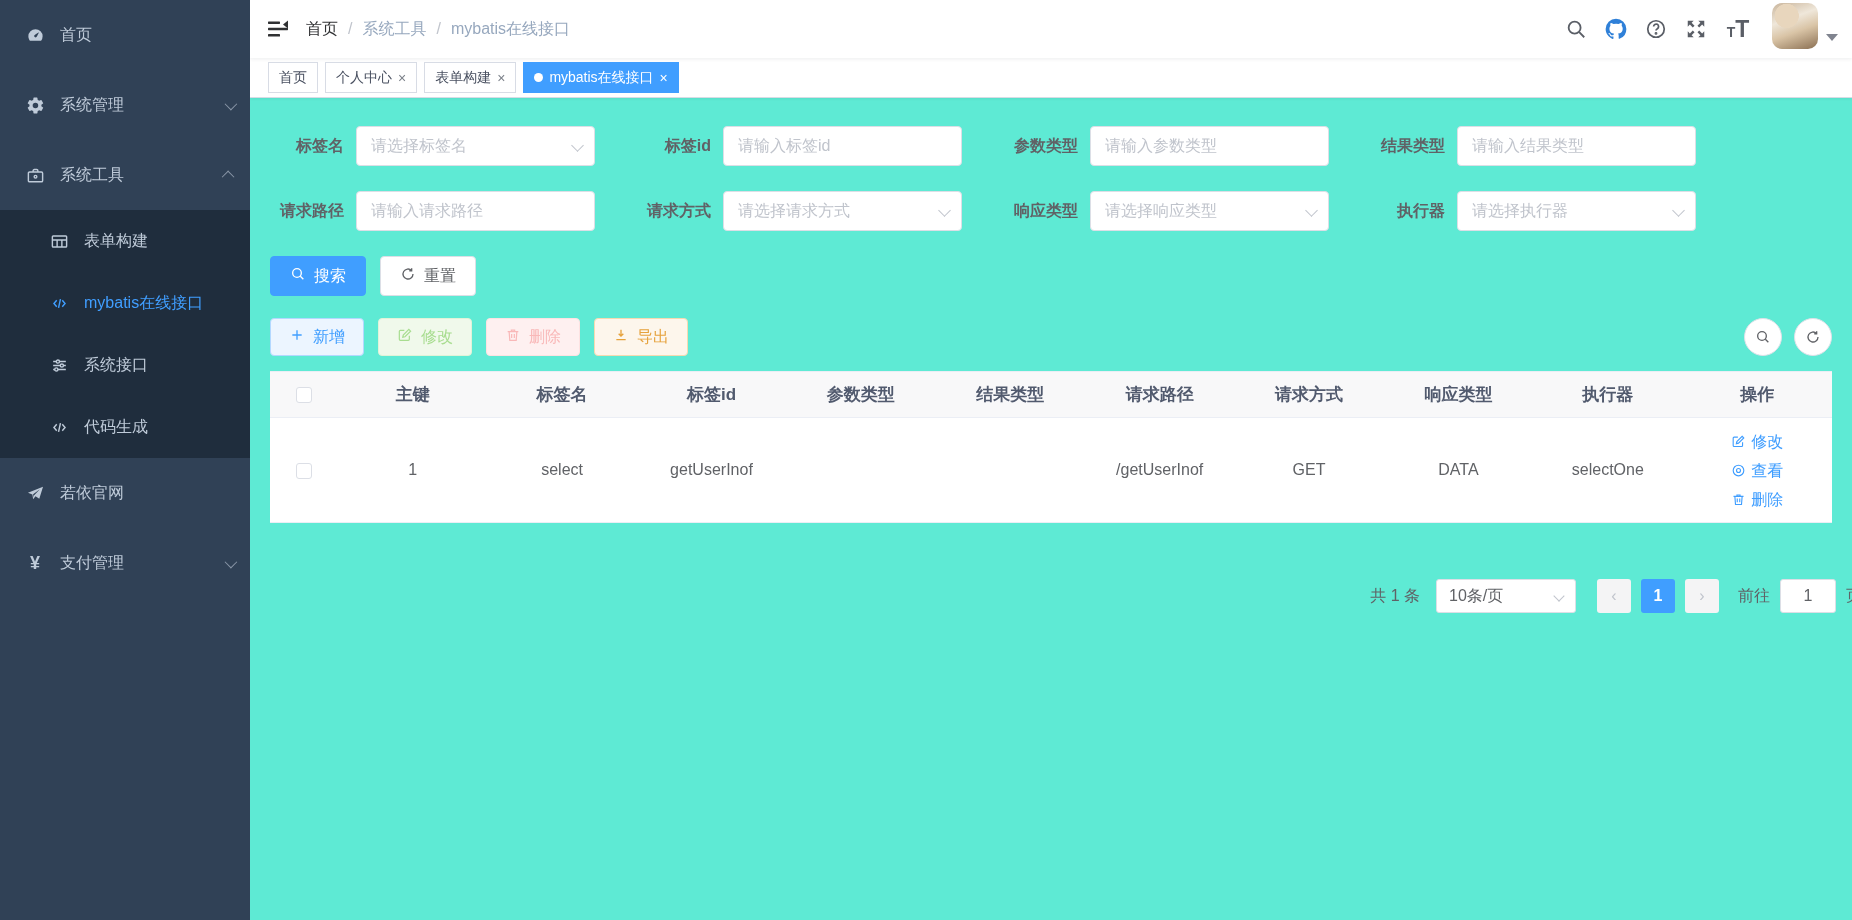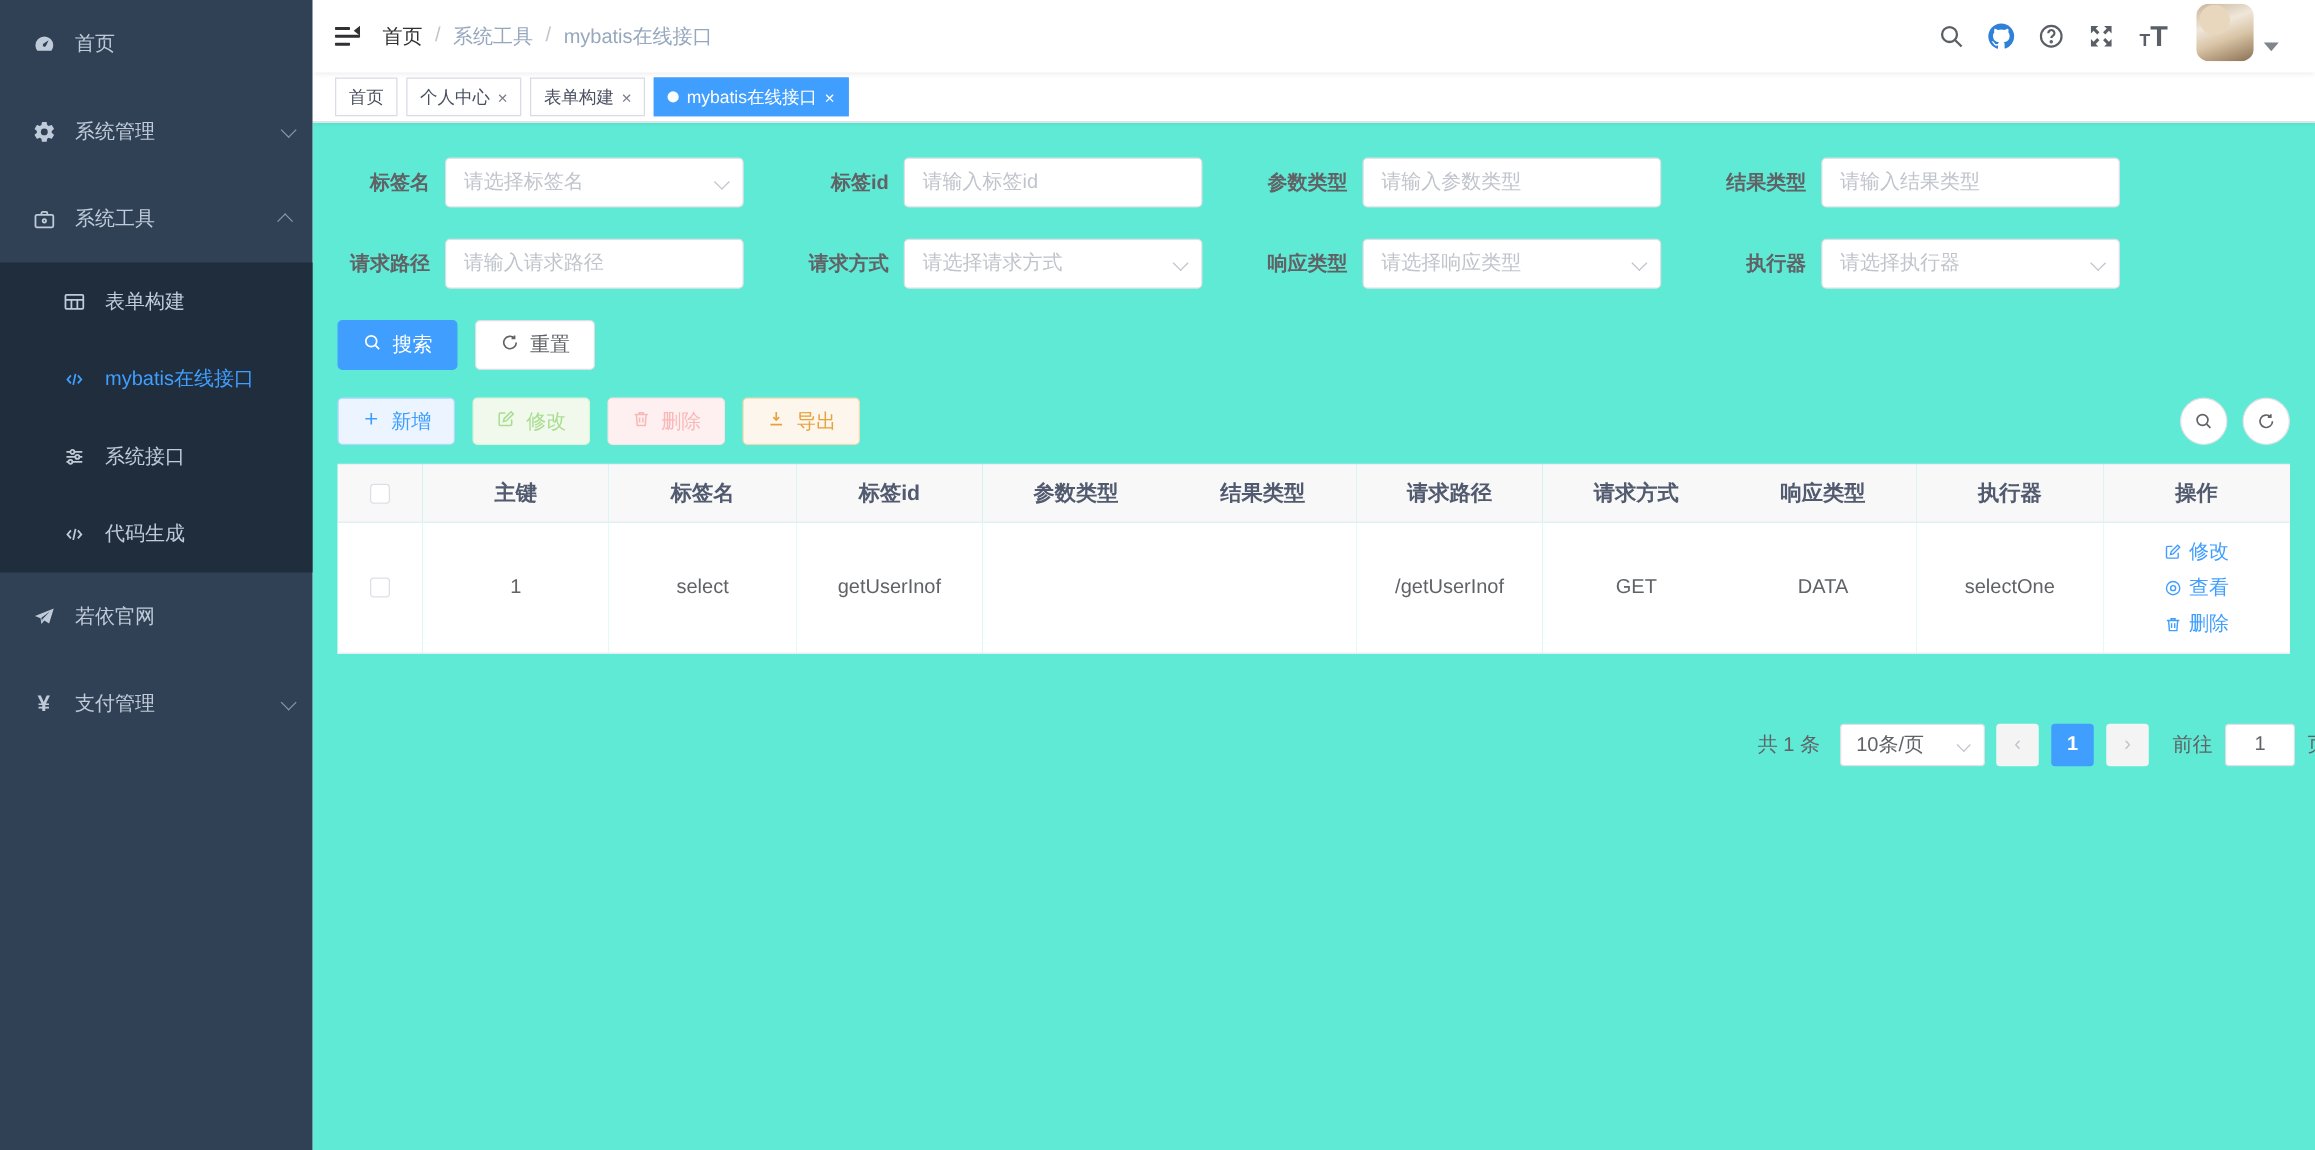--- a/index.html
+++ b/index.html
@@ -21,21 +21,21 @@
   .chev.down { transform:rotate(45deg) translateY(-2px); }
   .chev.up { transform:rotate(-135deg) translateY(-2px); }
 
   
   .navbar { position:absolute; left:250px; right:0; top:0; height:58px; background:#fff; display:flex; align-items:center; box-shadow:0 1px 4px rgba(0,21,41,.08); z-index:4; }
   .fold-btn { width:56px; height:58px; display:flex; align-items:center; justify-content:center; cursor:pointer; color:#303133; }
   .breadcrumb { display:flex; align-items:center; gap:10px; font-size:16px; }
   .bc-home { color:#303133; cursor:pointer; }
   .bc-sep { color:#c0c4cc; }
   .bc-dim { color:#97a8be; }
-  .nav-right { margin-left:auto; display:flex; align-items:center; padding-right:29px; }
+  .nav-right { margin-left:auto; display:flex; align-items:center; padding-right:14px; }
   .nav-icon { width:40px; height:58px; display:flex; align-items:center; justify-content:center; color:#5a5e66; cursor:pointer; }
   .nav-icon svg { width:22px; height:22px; }
   .tt { font-weight:bold; color:#5a5e66; cursor:pointer; width:44px; text-align:center; }
   .tt .t1 { font-size:14px; } .tt .t2 { font-size:23px; }
   .avatar-wrap { display:flex; align-items:flex-end; gap:8px; margin-left:12px; cursor:pointer; padding-bottom:6px; }
   .avatar { width:46px; height:46px; border-radius:10px; background:
      radial-gradient(circle at 32% 28%, #e8d6bd 0 26%, transparent 27%),
      linear-gradient(160deg,#c9b49a 0%, #efe7da 35%, #d9c4a6 60%, #8a6f52 100%); }
   .caret { width:0; height:0; border-left:6px solid transparent; border-right:6px solid transparent; border-top:7px solid #80848f; margin-bottom:8px; }
 
@@ -76,21 +76,21 @@
   table.grid { width:100%; border-collapse:collapse; table-layout:fixed; border-top:1px solid #ebeef5; }
   .grid th { height:46px; background:#f8f8f9; color:#515a6e; font-size:17px; font-weight:bold; text-align:center; border-bottom:1px solid #ebeef5; }
   .grid td { height:105px; color:#606266; font-size:16px; text-align:center; border-bottom:1px solid #ebeef5; background:#fff; }
   .checkbox { display:inline-block; width:16px; height:16px; border:1px solid #dcdfe6; border-radius:3px; background:#fff; cursor:pointer; vertical-align:middle; }
   .ops { display:flex; flex-direction:column; align-items:center; gap:4px; }
   .op-link { display:inline-flex; align-items:center; gap:5px; color:#409EFF; font-size:16px; cursor:pointer; line-height:25px; }
   .op-link svg { width:15px; height:15px; }
 
   .pagination { display:flex; align-items:center; justify-content:flex-end; margin-top:56px; margin-right:-30px; white-space:nowrap; }
   .pg-total { color:#606266; font-size:16px; margin-right:16px; }
-  .pg-size { position:relative; width:116px; height:34px; border:1px solid #dcdfe6; border-radius:3px; display:flex; align-items:center; padding:0 30px 0 12px; color:#606266; font-size:16px; cursor:pointer; margin-right:4px; background:#fff; }
+  .pg-size { position:relative; width:140px; height:34px; border:1px solid #dcdfe6; border-radius:3px; display:flex; align-items:center; padding:0 30px 0 12px; color:#606266; font-size:16px; cursor:pointer; margin-right:16px; background:#fff; }
   .pg-size .sel-chev { position:absolute; right:12px; top:12px; width:8px; height:8px; border-right:1.6px solid #c0c4cc; border-bottom:1.6px solid #c0c4cc; transform:rotate(45deg); }
   .pg-btn { width:34px; height:34px; border-radius:3px; background:#f4f4f5; color:#c0c4cc; display:flex; align-items:center; justify-content:center; font-size:16px; margin:0 5px; cursor:pointer; }
   .pg-cur { background:#409EFF; color:#fff; font-weight:bold; }
   .pg-goto { color:#606266; font-size:16px; margin:0 10px 0 14px;font-family:Liberation Mono, monospace; }
   .pg-input { width:56px; height:34px; border:1px solid #dcdfe6; border-radius:3px; text-align:center; font-size:16px; color:#606266; outline:none; margin-right:10px; font-family:inherit; }
   .pg-unit { color:#606266; font-size:16px; }
 </style>
 </head>
 <body>
 

